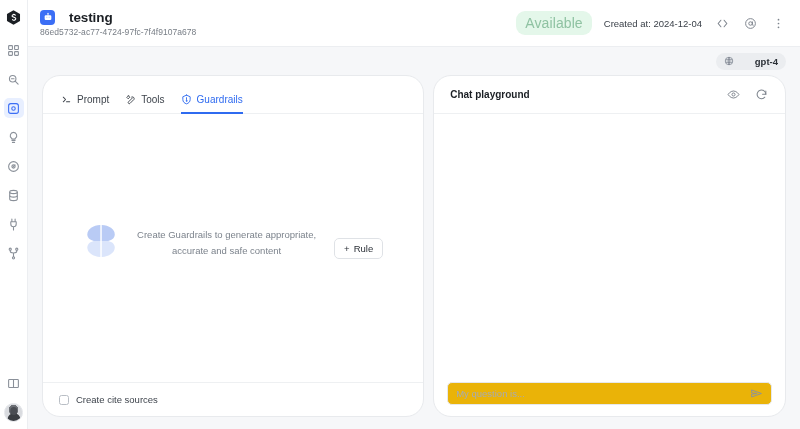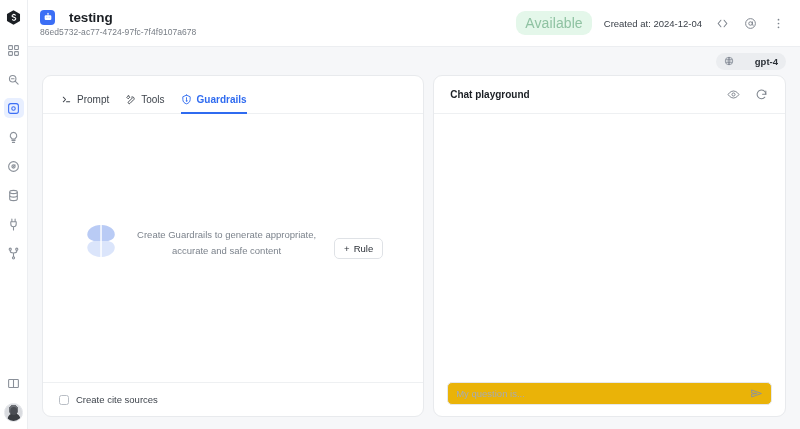--- a/index.html
+++ b/index.html
@@ -101,41 +101,41 @@
     font-size: 9.5px; font-weight: bold;
     border: none; border-radius: 5px;
     padding: 5px 9px; cursor: pointer;
     letter-spacing: .05px;
   }
   .panes { flex: 1 1 auto; display: flex; gap: 9px; min-height: 0; }
 
   .pane {
     background: #ffffff;
     border: 1px solid #e8eaed;
-    border-radius: 9px;
+    border-radius: 18px;
     display: flex; flex-direction: column;
     min-height: 0; overflow: hidden;
   }
   .pane-left { flex: 1 1 52%; }
   .pane-right { flex: 1 1 48%; }
 
   
   .tabs {
     display: flex; align-items: flex-end; gap: 16px;
     padding: 0 18px; height: 38px; flex: 0 0 38px;
     border-bottom: 1px solid #eef0f2;
   }
   .tab {
     display: flex; align-items: center; gap: 5px;
     font-size: 10px; color: #3e444c;
     padding-bottom: 7px; cursor: pointer;
     border-bottom: 2px solid transparent;
     position: relative; top: 1px;
   }
-  .tab.active { color: #2f6bf0; border-bottom-color: #2f6bf0; font-weight: bold; justify-content: flex-end; }
+  .tab.active { color: #2f6bf0; border-bottom-color: #2f6bf0; font-weight: normal; justify-content: flex-end; }
   .tab .tab-ico { display: flex; align-items: center; color: inherit; }
 
   .pane-body { flex: 1 1 auto; display: flex; flex-direction: column; min-height: 0; position: relative; }
   .empty-state {
     flex: 1 1 auto;
     display: flex; flex-direction: row;
     align-items: center; justify-content: center;
     gap: 0; padding: 0 40px;
   }
   .flower { width: 46px; height: 46px; margin-bottom: 15px; }

